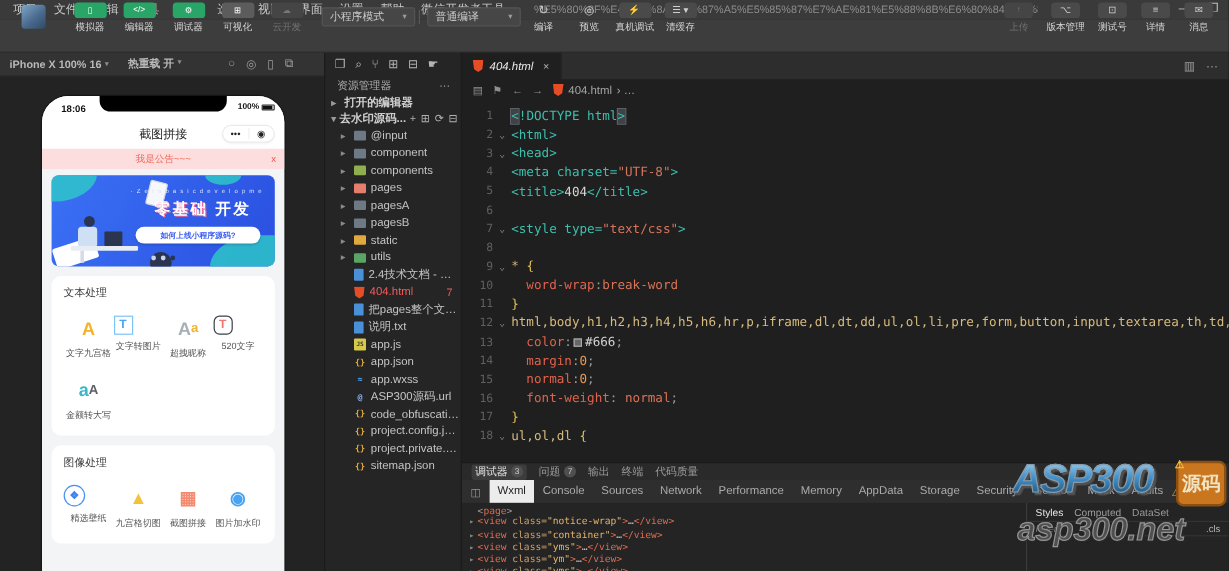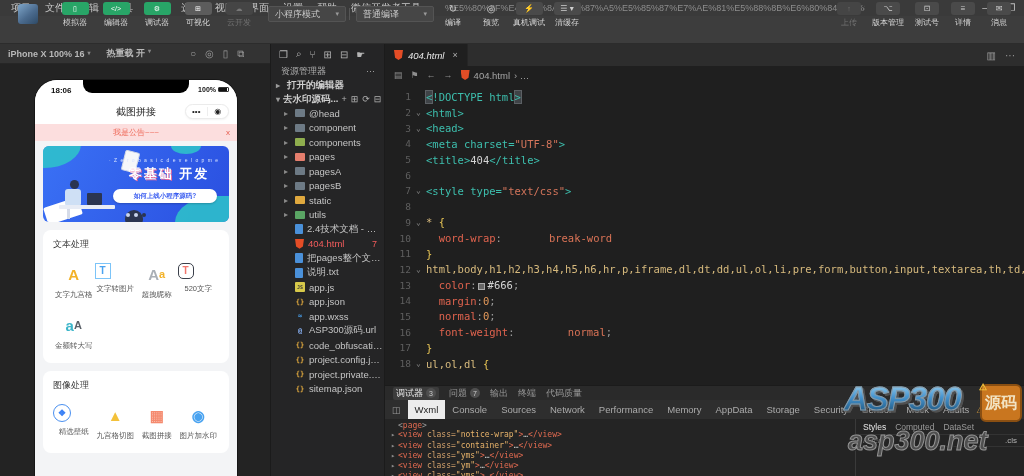--- a/index.html
+++ b/index.html
@@ -124,21 +124,21 @@
   .ed-tabbar-icons { margin-left:auto; display:flex; gap:9px; align-items:center; padding-right:9px; color:#9a9a9a; font-size:10px; }
   .ed-crumb { height:18px; display:flex; align-items:center; gap:8px; padding:0 9px; color:#8f8f8f; font-size:10px; }
   .ed-crumb .mini { font-size:9px; }
   .crumb-file { display:flex; align-items:center; gap:4px; color:#a5a5a5; font-size:9.5px; }
   .ed-code { font-family:"DejaVu Sans Mono",monospace; font-size:10.5px; padding-top:5px; }
   .cl { display:flex; height:15.7px; align-items:center; }
   .cl .ln { width:26px; flex:0 0 26px; text-align:right; color:#5f5f5f; font-size:9.5px; }
   .cl .fold { width:15px; flex:0 0 15px; text-align:center; color:#8a8a8a; font-size:8px; }
   .cl code span { white-space:pre; }
   .tag { color:#3dbfae; } .str { color:#d4755b; } .sel { color:#d7ba7d; }
-  .brace { color:#e8c555; } .prop { color:#e0634e; } .val { color:#da7356;margin-left:47px; }
+  .brace { color:#e8c555; } .prop { color:#e0634e; } .val { color:#da7356; }
   .num { color:#e59a5c; } .pun { color:#9a9a9a; } .plain { color:#d4d4d4; }
   .hl { background:#3f4347; outline:1px solid #5c6064; }
   .swatch { display:inline-block; width:7px; height:7px; background:#666; border:1px solid #aaa; margin:0 3px 0 1px; vertical-align:-1px; }
 
   
   #debugger { left:385px; top:385px; width:639px; height:91px; background:#242424; border-top:1px solid #1b1b1b; overflow:hidden; }
   .dbg-top { height:14px; background:#2a2a2a; display:flex; align-items:center; gap:10px; padding:0 8px; font-size:9px; color:#9a9a9a; }
   .dbg-item { display:flex; align-items:center; gap:3px; white-space:nowrap; }
   .dbg-item.active { color:#e5e5e5; background:#3c3c3c; border-radius:2px; padding:0 3px; }
   .cbadge { width:10px; height:10px; border-radius:50%; background:#4f4f4f; color:#ccc; font-size:7px; display:inline-flex; align-items:center; justify-content:center; }
@@ -419,21 +419,21 @@
         <span>+</span>
         <span>⊞</span>
         <span>⟳</span>
         <span>⊟</span>
       </span>
   </div>
   <div id="tree">
       <div class="tree-row">
         <span class="arr">▸</span>
         <span class="f-folder" style="background: rgb(109, 122, 133);"></span>
-        <span class="tree-label">@head</span>
+        <span class="tree-label">@input</span>
       </div>
       <div class="tree-row">
         <span class="arr">▸</span>
         <span class="f-folder" style="background: rgb(109, 122, 133);"></span>
         <span class="tree-label">component</span>
       </div>
       <div class="tree-row">
         <span class="arr">▸</span>
         <span class="f-folder" style="background: rgb(143, 174, 78);"></span>
         <span class="tree-label">components</span>

